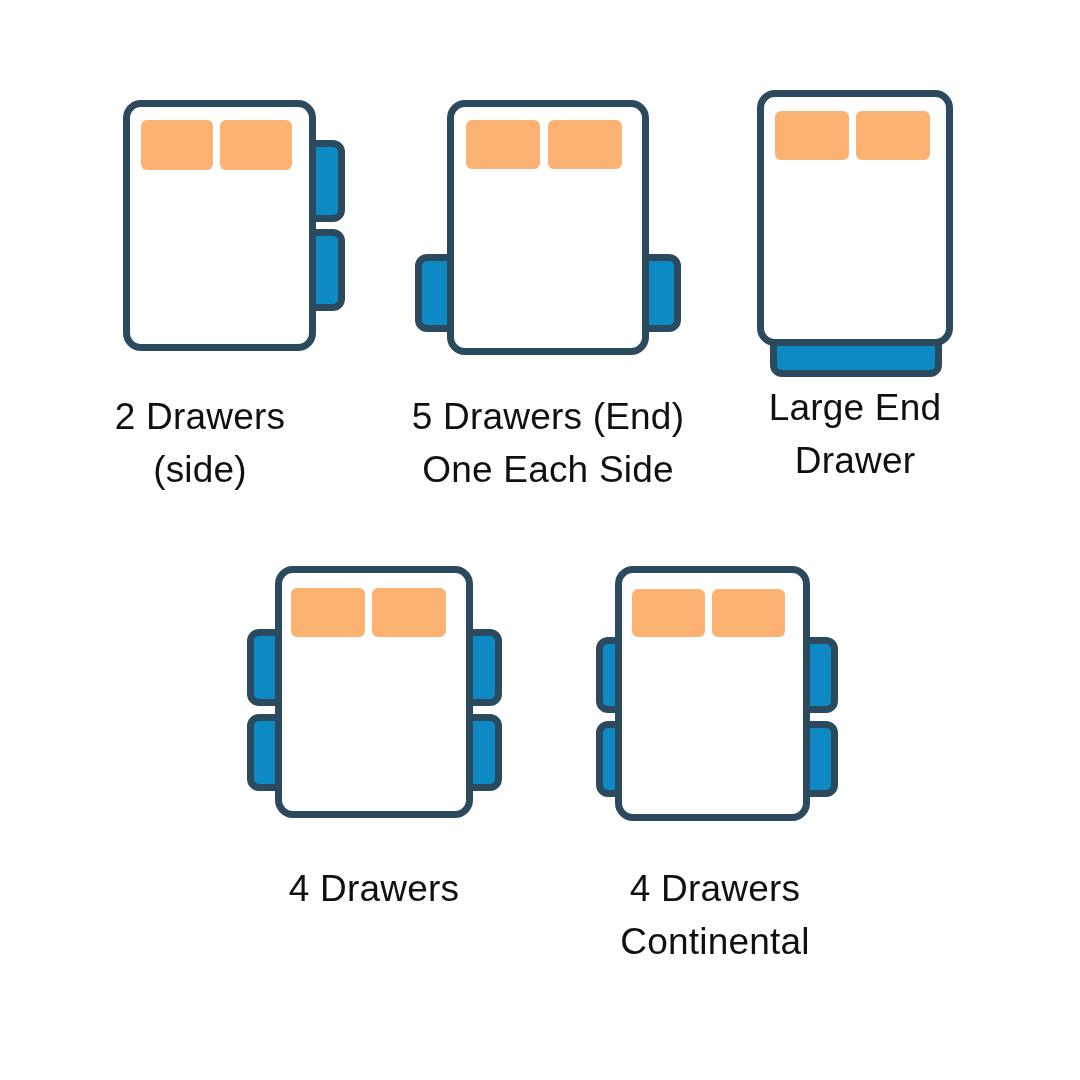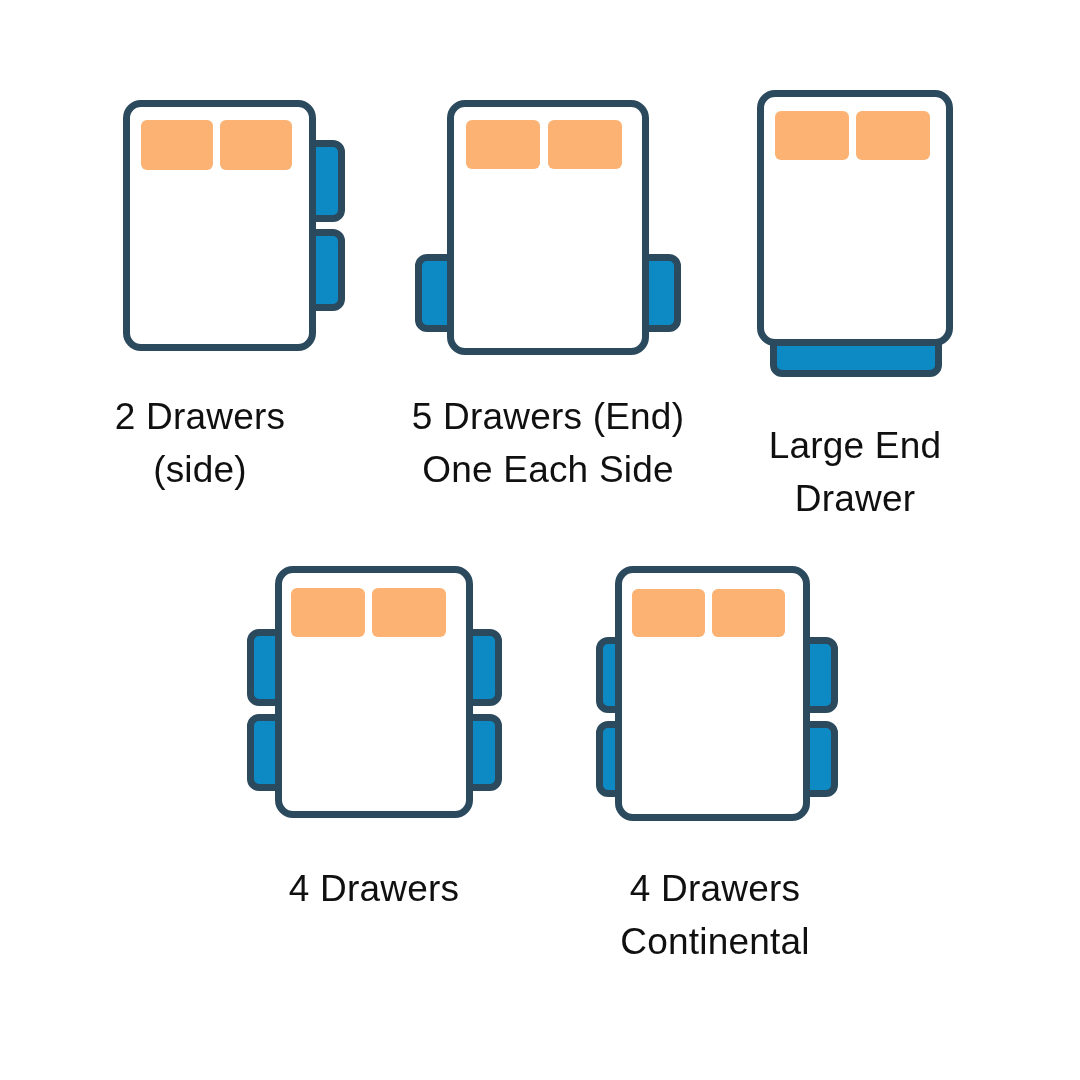--- a/index.html
+++ b/index.html
@@ -118,21 +118,21 @@
     <div class="bed-figure">
 
       <div class="drawer end-bottom" style="left:770px; top:337px; width:172px; height:40px;"></div>
 
       <div class="mattress" style="left:757px; top:90px; width:196px; height:256px;"></div>
 
       <div class="pillow" style="left:775px; top:111px; width:74px; height:49px;"></div>
       <div class="pillow" style="left:856px; top:111px; width:74px; height:49px;"></div>
     </div>
 
-    <div class="caption" style="left:715px; top:420px; width:280px;">Large End
+    <div class="caption" style="left:715px; top:382px; width:280px;">Large End
 Drawer</div>
   </div>
 
   <div class="bed-cell" style="left:0px; top:0px; width:560px; height:1000px;">
     <div class="bed-figure">
 
       <div class="drawer side-left" style="left:247px; top:629px; width:40px; height:77px;"></div>
       <div class="drawer side-left" style="left:247px; top:714px; width:40px; height:77px;"></div>
       <div class="drawer side-right" style="left:462px; top:629px; width:40px; height:77px;"></div>
       <div class="drawer side-right" style="left:462px; top:714px; width:40px; height:77px;"></div>

